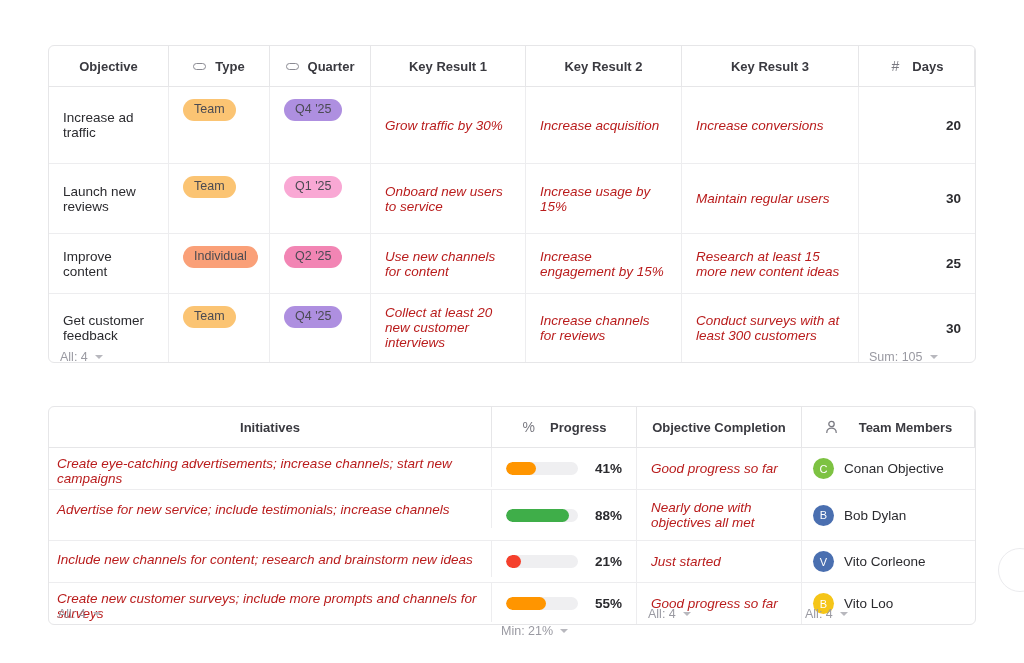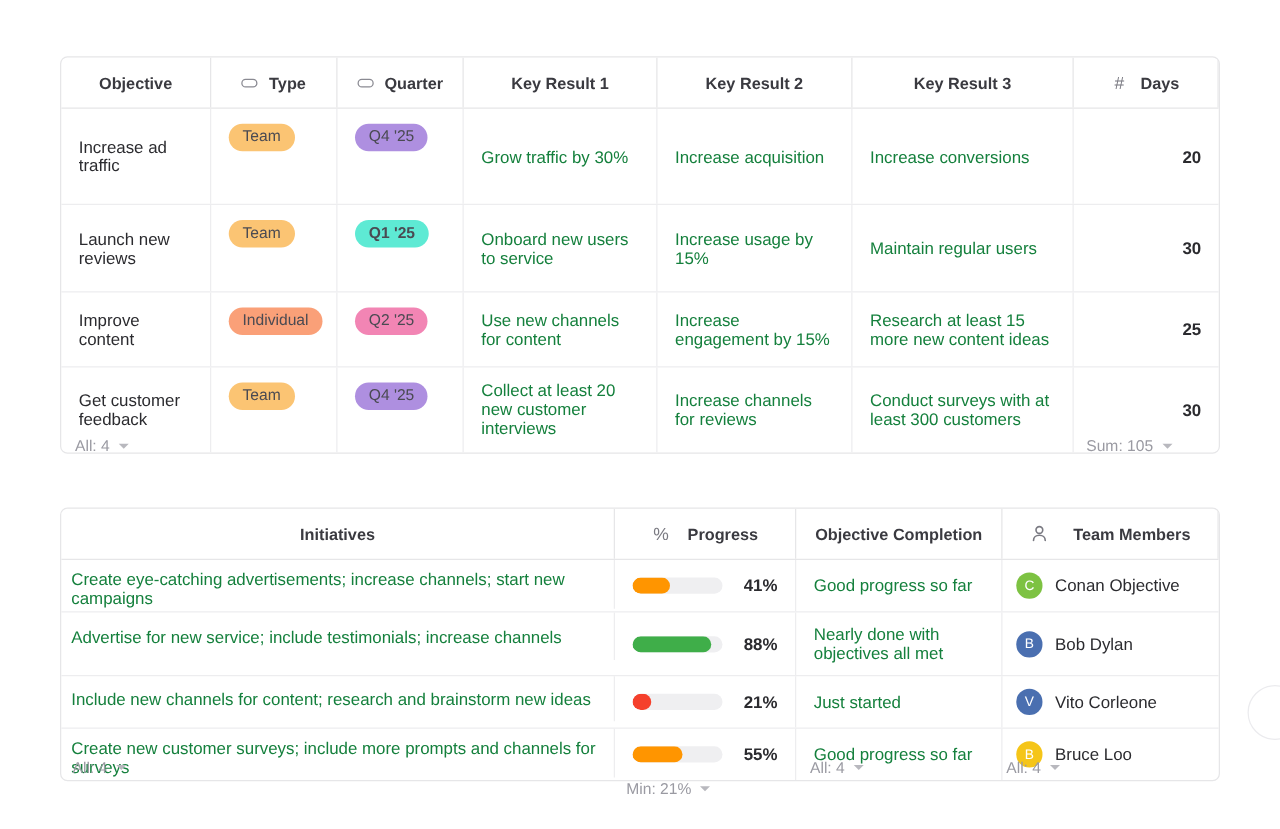--- a/index.html
+++ b/index.html
@@ -45,21 +45,21 @@
     font-size: 13px;
     color: #3a3a40;
     height: 40px;
     padding: 0 10px;
     border-right: 1px solid #e6e6e8;
   }
   .hdr .cell.lead {
     justify-content: center;
     gap: 9px;
   }
-  .muted { color: #15803d; }
+  .muted { color: #b91c1c; font-style: italic; }
   .strong { color: #2b2b2f; }
   .num { justify-content: flex-end; font-weight: bold; }
 
   
   .ico { flex: 0 0 auto; display: inline-flex; align-items: center; justify-content: center; }
   .pill-ico {
     width: 13px; height: 7px;
     border: 1.6px solid #8a8a92;
     border-radius: 5px;
   }
@@ -188,21 +188,21 @@
     </div>
 
     <div class="trow body">
       <div class="cell" style="width:120px; height:69px;">
         <span class="strong">Launch new reviews</span>
       </div>
       <div class="cell" style="width:101px; align-items:flex-start; padding-top:12px;">
         <span class="badge" style="background: rgb(251, 196, 115);">Team</span>
       </div>
       <div class="cell" style="width:101px; align-items:flex-start; padding-top:12px;">
-        <span class="badge" style="background: #5eead4; font-weight: bold;">Q1 '25</span>
+        <span class="badge" style="background: #f9a8d4;">Q1 '25</span>
       </div>
       <div class="cell" style="width:155px;">
         <span class="muted">Onboard new users to service</span>
       </div>
       <div class="cell" style="width:156px;">
         <span class="muted">Increase usage by 15%</span>
       </div>
       <div class="cell" style="width:177px;">
         <span class="muted">Maintain regular users</span>
       </div>
@@ -366,21 +366,21 @@
             <div class="fill" style="width: 55%; background: rgb(255, 149, 0);"></div>
           </div>
           <span class="pctlabel">55%</span>
         </div>
       </div>
       <div class="cell" style="width:165px;">
         <span class="muted">Good progress so far</span>
       </div>
       <div class="cell" style="width:173px; padding-left:11px;">
         <span class="avatar" style="background: rgb(245, 197, 24);">B</span>
-        <span class="strong">Bruce Loo</span>
+        <span class="strong">Vito Loo</span>
       </div>
     </div>
   </div>
 
   <div class="foot" style="left:58px; top:602px;">
     <span>All: 4</span>
     <span class="caret"></span>
   </div>
   <div class="foot" style="left:501px; top:619px;">
     <span>Min: 21%</span>

